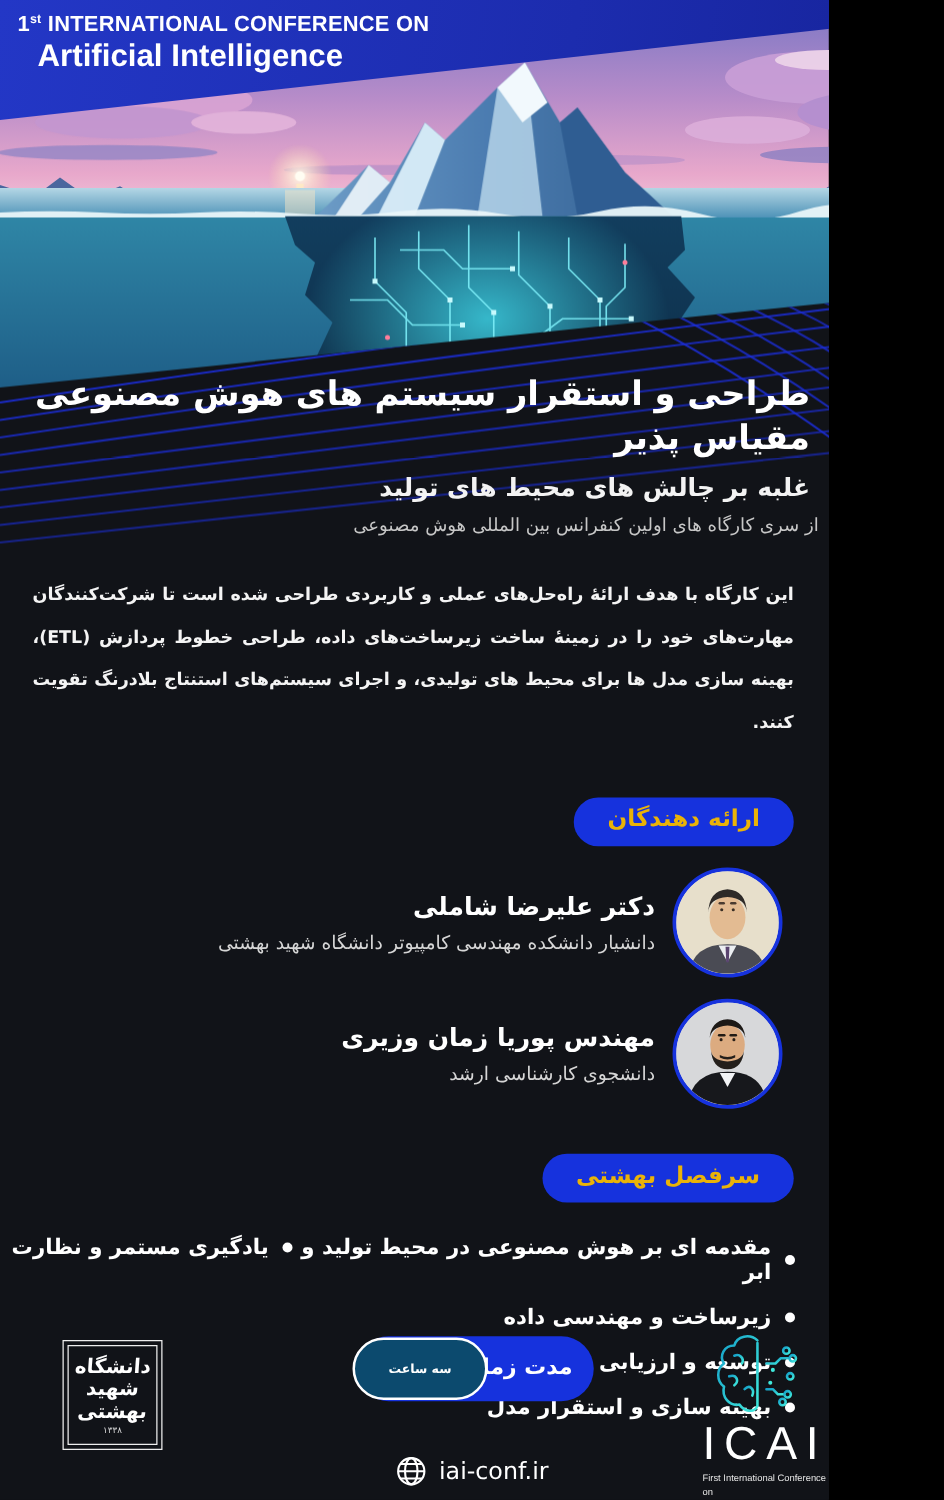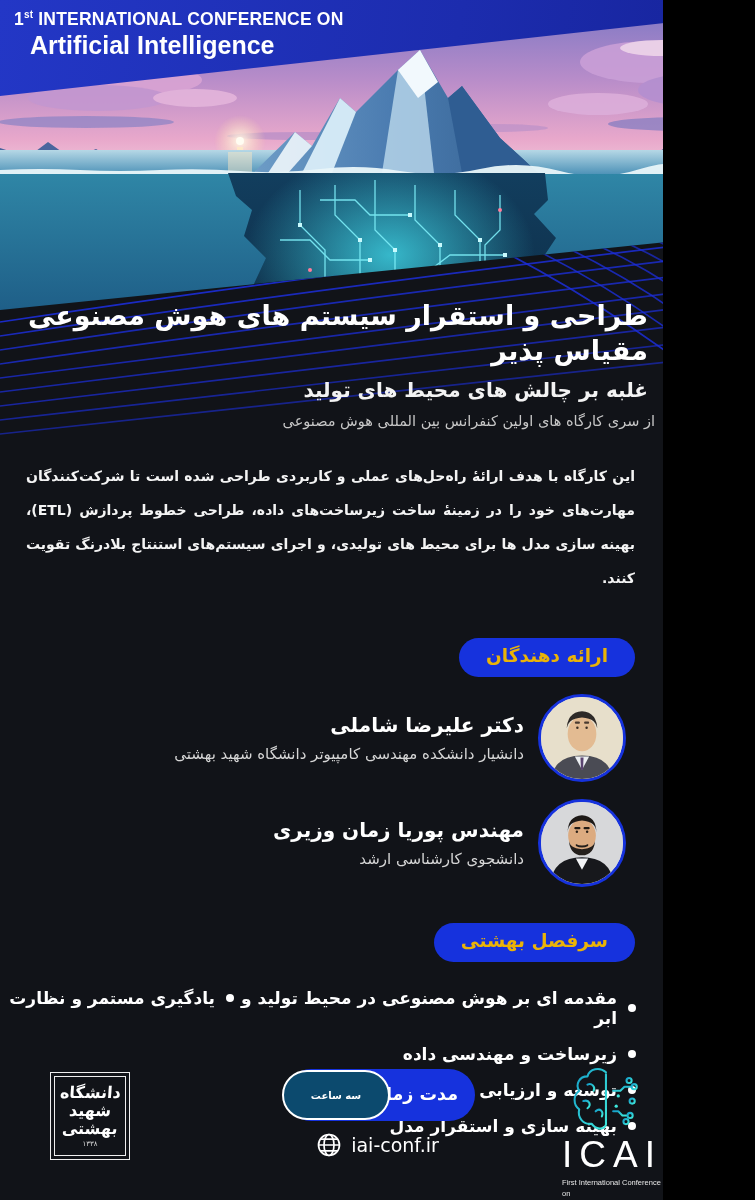--- a/index.html
+++ b/index.html
@@ -71,21 +71,21 @@
                   border:2.5px solid #fff;border-radius:25px;background:#0c4a6e;
                   display:flex;align-items:center;justify-content:center;
                   color:#fff;font-size:10px;font-weight:600;}
 
   .icai{position:absolute;left:552px;top:1062px;z-index:6;display:flex;align-items:center;flex-direction:column;}
   .icai-text{margin-left:10px;color:#fff;font-family:"Liberation Sans","DejaVu Sans",sans-serif;}
   .icai-acronym{font-size:37px;font-weight:300;letter-spacing:7px;line-height:1;}
   .icai-sub{margin-top:5px;font-size:7.5px;color:#e6e6e6;line-height:1.45;}
 
   .link-row{position:absolute;left:0;width:755px;z-index:6;display:flex;
-            align-items:center;justify-content:center;gap:9px;color:#fff;}
+            align-items:center;justify-content:center;gap:9px;color:#fff;margin-top:32px;}
   .link-row.web{top:1132px;font-size:19px;}
   .link-row.li{top:1168px;font-size:18.5px;}
   .li-badge{width:24px;height:24px;border-radius:4px;background:#fff;color:#14161a;
             display:flex;align-items:center;justify-content:center;
             font-size:14.5px;font-weight:700;font-family:"Liberation Sans",sans-serif;}
 </style>
 </head>
 <body>
 
 <div class="poster">

